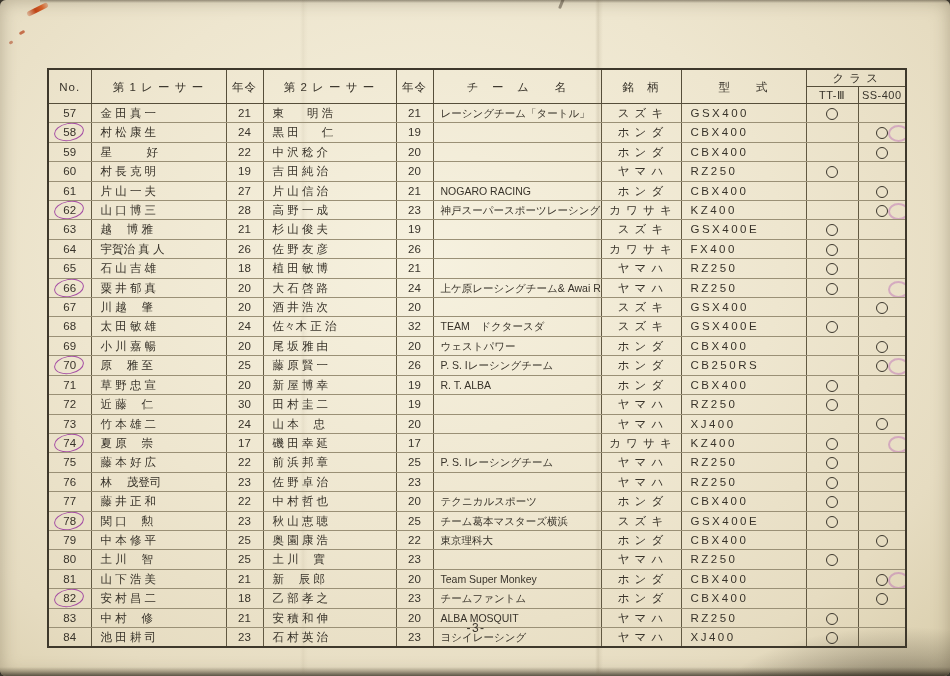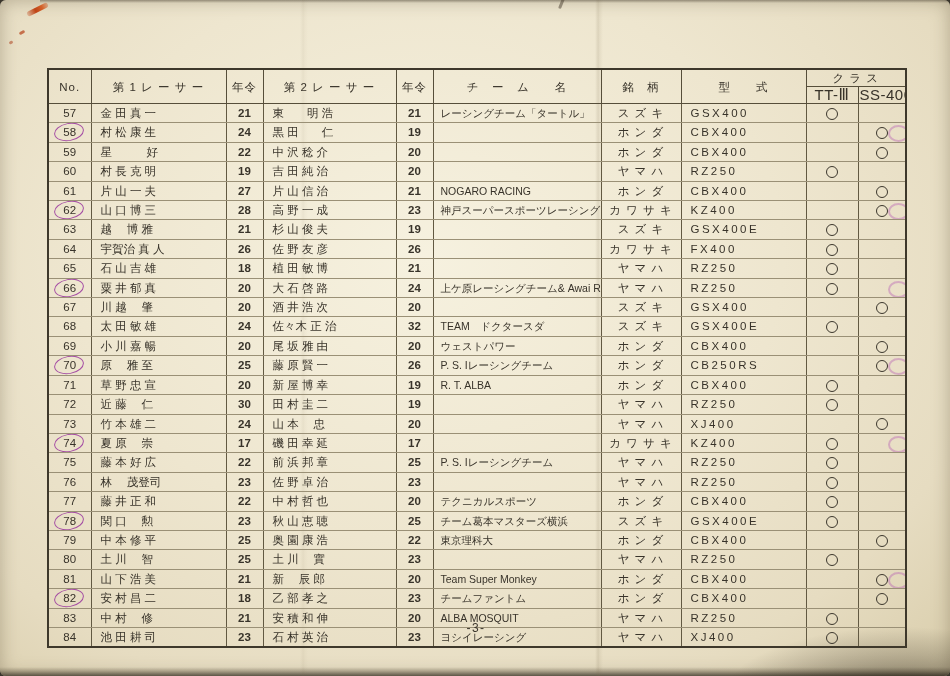--- a/index.html
+++ b/index.html
@@ -22,27 +22,27 @@
   .red-dot{position:absolute;border-radius:2px;transform:rotate(-30deg);}
   .red-dot.d1{left:19px;top:31px;width:6px;height:3px;background:rgba(185,75,35,.75);}
   .red-dot.d2{left:9px;top:41px;width:4px;height:3px;background:rgba(175,70,35,.55);}
 
   table{position:absolute;left:47px;top:68px;width:858px;border-collapse:collapse;table-layout:fixed;
     border:2px solid #3e382b;color:#38332a;}
   th,td{border:1px solid #6f654e;border-top-color:#96path;overflow:hidden;white-space:nowrap;font-weight:normal;}
   td{border-top:1px solid #9a9076;border-bottom:1px solid #9a9076;border-left:1px solid #625942;border-right:1px solid #625942;
      height:18.4px;line-height:18.4px;font-size:11.5px;padding:0 3px;}
   thead th{font-size:11.5px;background:transparent;border:1px solid #564e3a;height:14px;line-height:14px;letter-spacing:1px;}
-  thead tr.sub th{font-size:15px;letter-spacing:.5px;}
+  thead tr.sub th{font-size:11px;letter-spacing:.5px;}
   .col-no{width:43px;} .col-racer1{width:135px;} .col-age1{width:37px;}
   .col-racer2{width:133px;} .col-age2{width:37px;} .col-team{width:168px;}
   .col-brand{width:80px;} .col-model{width:125px;margin-left:20px;} .col-tt{width:52px;} .col-ss{width:48px;}
   td.col-no{text-align:center;position:relative;}
   td.col-racer1,td.col-racer2{padding-left:9px;}
-  td.col-age1,td.col-age2{text-align:center;font-weight:bold;}
+  td.col-age1,td.col-age2{text-align:center;}
   td.col-team{font-size:10.5px;padding-left:7px;margin-left:43px;}
   td.col-brand{text-align:center;letter-spacing:1px;}
   td.col-model{padding-left:9px;letter-spacing:2.5px;font-size:11.5px;}
   td.col-tt,td.col-ss{text-align:center;position:relative;}
   .circle{display:inline-block;width:10px;height:10px;border:1.4px solid #3c372d;border-radius:50%;vertical-align:middle;background:transparent;}
   .num-circle{position:absolute;left:5px;top:0px;width:28px;height:16px;border:1.7px solid rgba(153,52,158,.85);border-radius:50%;transform:rotate(-10deg);pointer-events:none;}
   .pen-right{position:absolute;right:-4px;top:2px;width:17px;height:13px;border:2px solid rgba(178,85,180,.38);border-radius:50%;pointer-events:none;}
   .page-number{position:absolute;left:47px;top:621px;width:858px;text-align:center;font-size:12px;letter-spacing:1.5px;color:#3b362c;}
 </style>
 </head>

